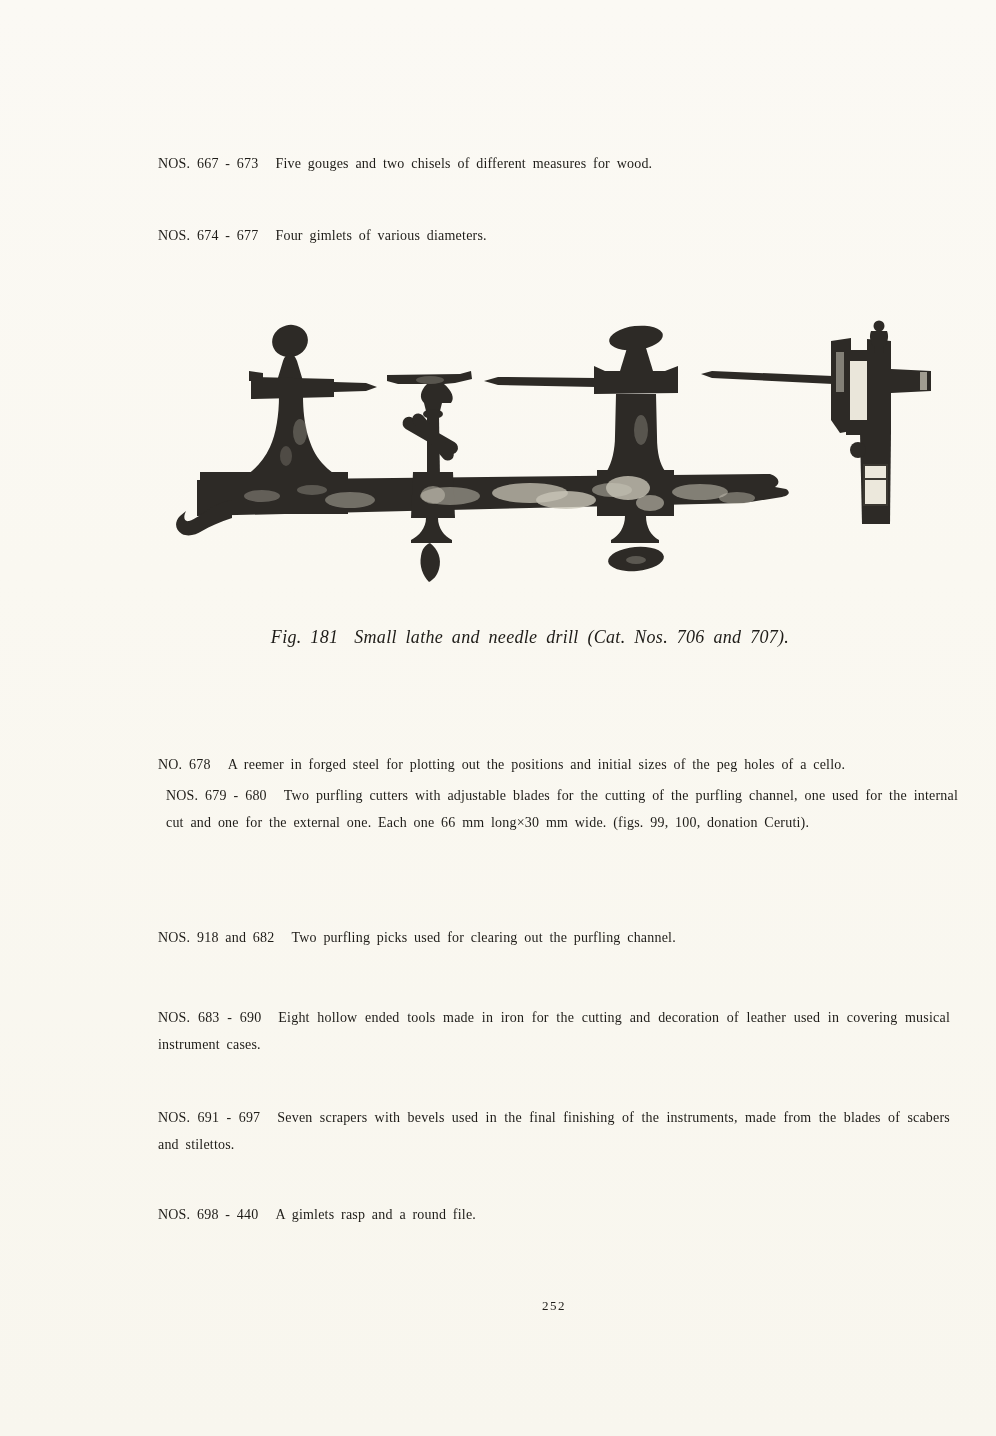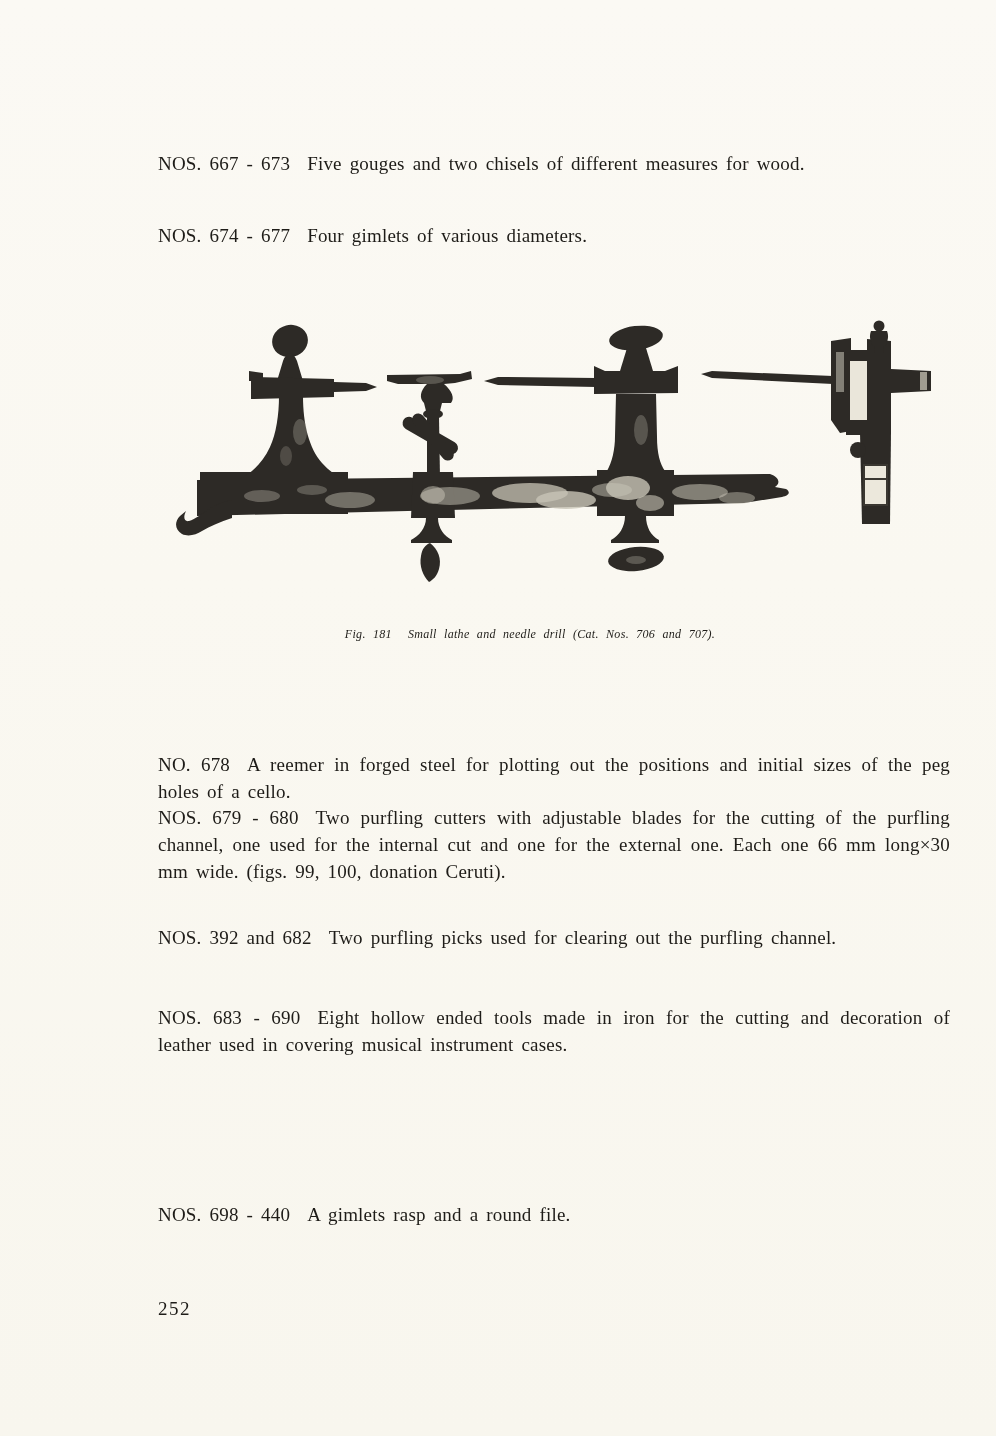--- a/index.html
+++ b/index.html
@@ -14,38 +14,38 @@
     font-family:"Liberation Serif", serif;
     color:var(--ink);
     overflow:hidden;
   }
   .page{
     position:absolute;inset:0;
     background:linear-gradient(180deg,#fbf9f4 0%,#faf8f1 40%,#f8f6ee 100%);
   }
   .entry{
     position:absolute;left:158px;width:792px;margin:0;
-    font-size:19px;line-height:27px;
+    font-size:14px;line-height:27px;
     text-align:justify;
     word-spacing:3px;letter-spacing:0.2px;
   }
   .entry .lbl{padding-right:17px;white-space:nowrap;}
   .figure{
     position:absolute;left:165px;top:300px;width:790px;height:290px;
   }
   .figure svg{display:block;width:790px;height:290px;}
   .caption{
     position:absolute;left:150px;top:627px;width:760px;
-    text-align:center;font-style:italic;font-size:12px;
+    text-align:center;font-style:italic;font-size:18px;
     word-spacing:4px;letter-spacing:0.3px;
   }
   .caption .cap-label{padding-right:16px;}
   .pageno{
     position:absolute;left:158px;top:1298px;width:792px;
-    text-align:left;font-size:19px;letter-spacing:1.5px;
+    text-align:center;font-size:13px;letter-spacing:1.5px;
   }
   .metal{fill:var(--metal);}
   .white-part{fill:#eae6da;}
 </style>
 </head>
 <body>
 
 <div class="page">
 
   <p class="entry" style="top:150px;">
@@ -139,32 +139,35 @@
   </div>
 
   <div class="caption">
     <span class="cap-label">Fig. 181</span><span>Small lathe and needle drill (Cat. Nos. 706 and 707).</span>
   </div>
 
   <p class="entry" style="top:716px;margin-top:35px;">
     <span class="lbl">NO. 678</span><span>A reemer in forged steel for plotting out the positions and initial sizes of the peg holes of a cello.</span>
   </p>
 
-  <p class="entry" style="top:804px;">
+  <p class="entry" style="top:782px;margin-left:8px;">
     <span class="lbl">NOS. 679 - 680</span><span>Two purfling cutters with adjustable blades for the cutting of the purfling channel, one used for the internal cut and one for the external one. Each one 66 mm long×30 mm wide. (figs. 99, 100, donation Ceruti).</span>
   </p>
 
   <p class="entry" style="top:924px;">
-    <span class="lbl">NOS. 392 and 682</span><span>Two purfling picks used for clearing out the purfling channel.</span>
+    <span class="lbl">NOS. 918 and 682</span><span>Two purfling picks used for clearing out the purfling channel.</span>
   </p>
 
   <p class="entry" style="top:1004px;">
     <span class="lbl">NOS. 683 - 690</span><span>Eight hollow ended tools made in iron for the cutting and decoration of leather used in covering musical instrument cases.</span>
   </p>
 
+  <p class="entry" style="top:1104px;">
+    <span class="lbl">NOS. 691 - 697</span><span>Seven scrapers with bevels used in the final finishing of the instruments, made from the blades of scabers and stilettos.</span>
+  </p>
 
   <p class="entry" style="top:1201px;">
     <span class="lbl">NOS. 698 - 440</span><span>A gimlets rasp and a round file.</span>
   </p>
 
   <div class="pageno">252</div>
 
 </div>
 
 </body></html>

